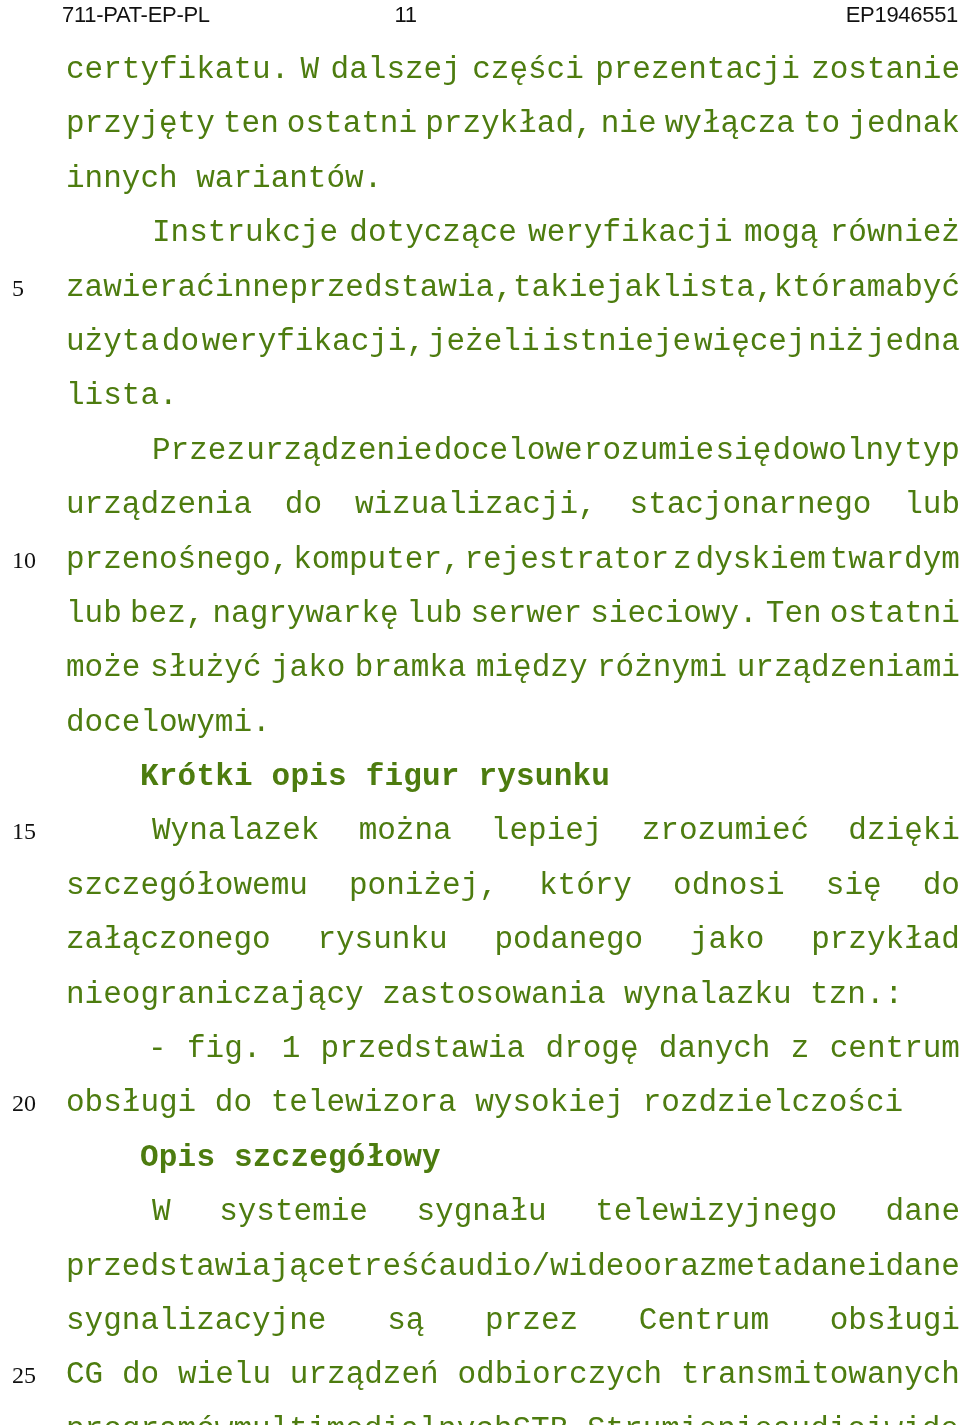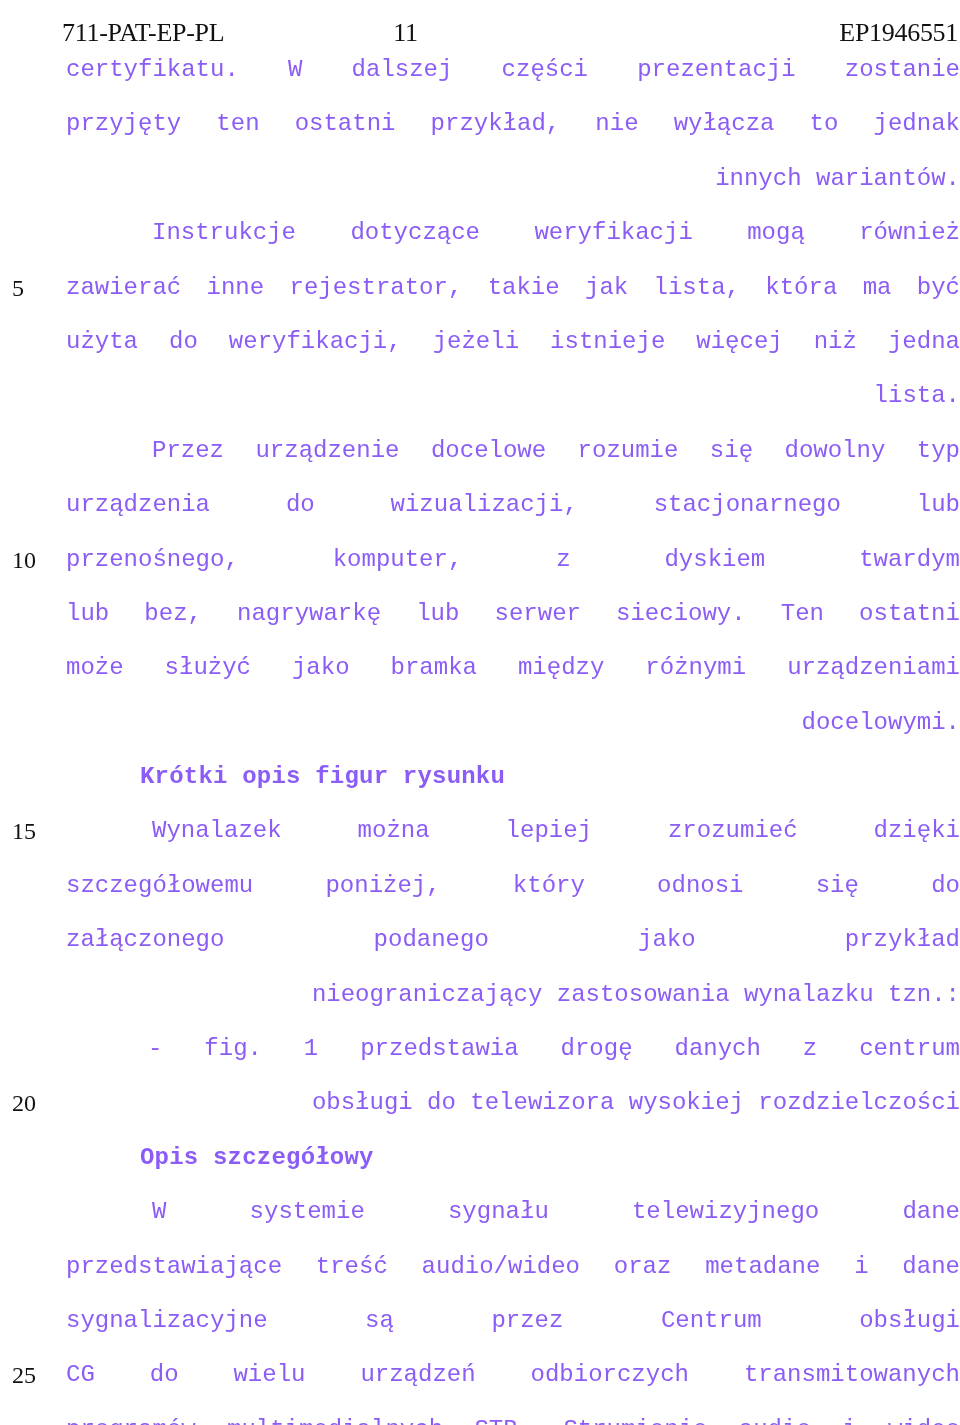--- a/index.html
+++ b/index.html
@@ -13,25 +13,25 @@
     height: 1425px;
     background: #ffffff;
     overflow: hidden;
     font-family: "Liberation Mono", "DejaVu Sans Mono", monospace;
   }
 
   
   .page-header {
     position: absolute;
     left: 0;
-    top: 16px;
+    top: 0;
     width: 960px;
     height: 42px;
-    font-family: Liberation Serif, serif;
-    font-size: 26px;
+    font-family: Liberation Sans, sans-serif;
+    font-size: 22px;
     color: #111111;
     letter-spacing: -0.3px;
   }
   .hdr-doc-code {
     position: absolute;
     left: 62px;
     top: 2px;
     white-space: nowrap;
   }
   .hdr-page-number {
@@ -70,37 +70,36 @@
     font-family: "Liberation Serif", "DejaVu Serif", serif;
     font-size: 24px;
     color: #111111;
     line-height: 54.4px;
   }
   .line-text {
     position: absolute;
     left: 66px;
     top: 0;
     width: 894px;
-    font-size: 24px;
-    color: #8b5cf6;
+    font-size: 31px;
+    color: #4d7c0f;
     line-height: 54.4px;
     letter-spacing: 0;
   }
 
   
   .line-text.justify {
     display: flex;
     justify-content: space-between;
   }
   .line-text.justify > span {
     white-space: pre;
   }
   .line-text.flush {
     white-space: pre;
-    text-align: right;
   }
 
   
   .line-text.indent-para {
     left: 66px;
     padding-left: 86px;
     width: 808px;
     box-sizing: content-box;
   }
   .line-text.heading {
@@ -159,21 +158,21 @@
           <span>weryfikacji</span>
           <span>mogą</span>
           <span>również</span>
         </div>
       </div>
       <div class="text-line">
         <span class="line-number">5</span>
         <div class="line-text justify">
           <span>zawierać</span>
           <span>inne</span>
-          <span>rejestrator,</span>
+          <span>przedstawia,</span>
           <span>takie</span>
           <span>jak</span>
           <span>lista,</span>
           <span>która</span>
           <span>ma</span>
           <span>być</span>
         </div>
       </div>
       <div class="text-line">
         <div class="line-text justify">
@@ -208,20 +207,21 @@
           <span>wizualizacji,</span>
           <span>stacjonarnego</span>
           <span>lub</span>
         </div>
       </div>
       <div class="text-line">
         <span class="line-number">10</span>
         <div class="line-text justify">
           <span>przenośnego,</span>
           <span>komputer,</span>
+          <span>rejestrator</span>
           <span>z</span>
           <span>dyskiem</span>
           <span>twardym</span>
         </div>
       </div>
       <div class="text-line">
         <div class="line-text justify">
           <span>lub</span>
           <span>bez,</span>
           <span>nagrywarkę</span>
@@ -265,20 +265,21 @@
           <span>poniżej,</span>
           <span>który</span>
           <span>odnosi</span>
           <span>się</span>
           <span>do</span>
         </div>
       </div>
       <div class="text-line">
         <div class="line-text justify">
           <span>załączonego</span>
+          <span>rysunku</span>
           <span>podanego</span>
           <span>jako</span>
           <span>przykład</span>
         </div>
       </div>
       <div class="text-line">
         <div class="line-text flush">nieograniczający zastosowania wynalazku tzn.:</div>
       </div>
       <div class="text-line">
         <div class="line-text justify dash-item">

